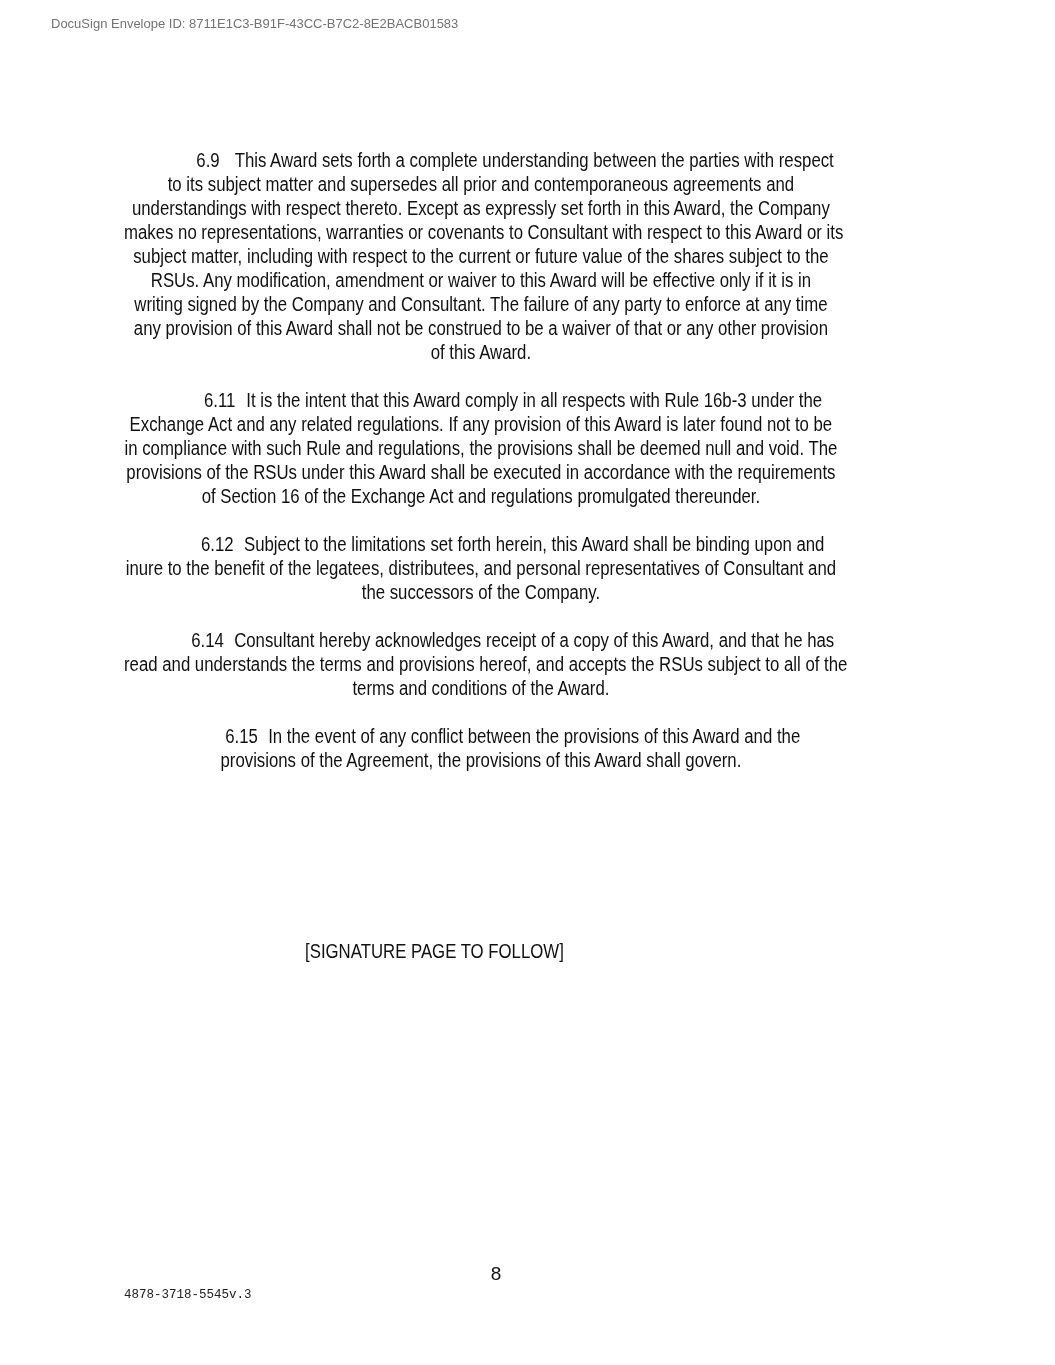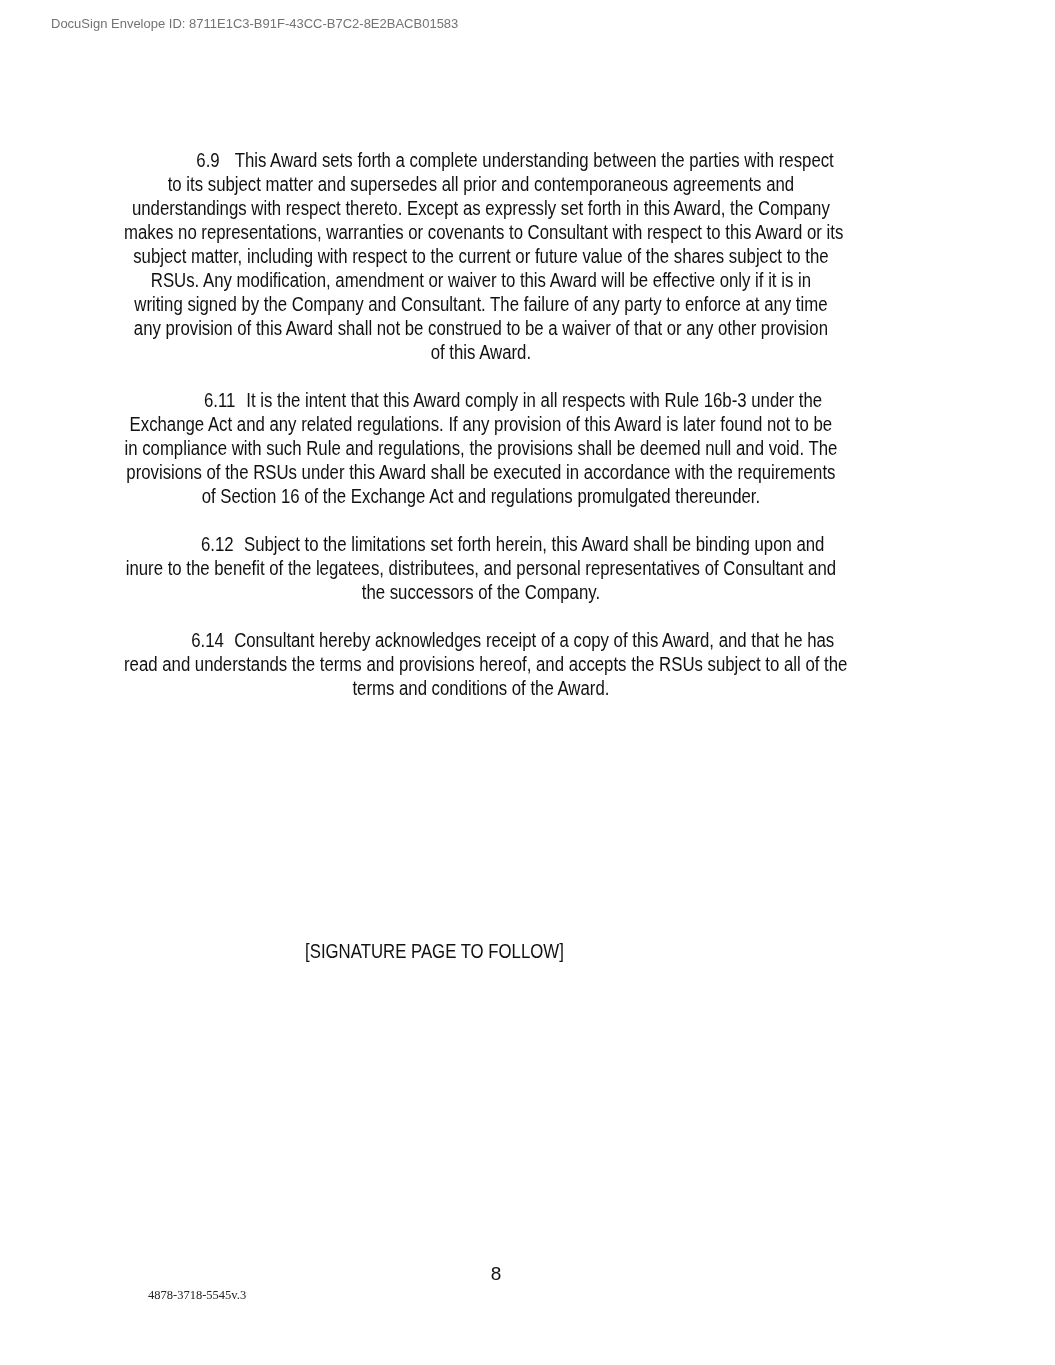--- a/index.html
+++ b/index.html
@@ -25,21 +25,21 @@
     position: absolute; left: 0; width: 868px; top: 939px; text-align: center;
     font-family: "Liberation Sans", sans-serif; font-size: 19.5px; line-height: 24px;
   }
   .sig span { display: inline-block; transform: scaleX(0.86); }
   .pagenum {
     position: absolute; left: 0; width: 992px; text-align: center; top: 1263px;
     font-family: "Liberation Sans", sans-serif; font-size: 19px;
   }
   .docid {
     position: absolute; left: 124px; top: 1288px;
-    font-family: Liberation Serif, serif; font-size: 12.5px; color: #222; margin-left: 24px;
+    font-family: Liberation Mono, monospace; font-size: 12.5px; color: #222;
   }
 </style>
 </head>
 <body>
 
 <div class="envelope">DocuSign Envelope ID: 8711E1C3-B91F-43CC-B7C2-8E2BACB01583</div>
 
 <div class="body-text">
 
   <div class="para">
@@ -69,18 +69,22 @@
     <span class="line">the successors of the Company.</span>
   </div>
 
 
   <div class="para">
     <span class="line indent"><span class="num">6.14</span><span>Consultant hereby acknowledges receipt of a copy of this Award, and that he has</span></span>
     <span class="line">read and understands the terms and provisions hereof, and accepts the RSUs subject to all of the</span>
     <span class="line">terms and conditions of the Award.</span>
   </div>
 
+  <div class="para">
+    <span class="line indent"><span class="num">6.15</span><span>In the event of any conflict between the provisions of this Award and the</span></span>
+    <span class="line">provisions of the Agreement, the provisions of this Award shall govern.</span>
+  </div>
 </div>
 
 <div class="sig"><span>[SIGNATURE PAGE TO FOLLOW]</span></div>
 
 <div class="pagenum">8</div>
 <div class="docid">4878-3718-5545v.3</div>
 
 </body></html>

